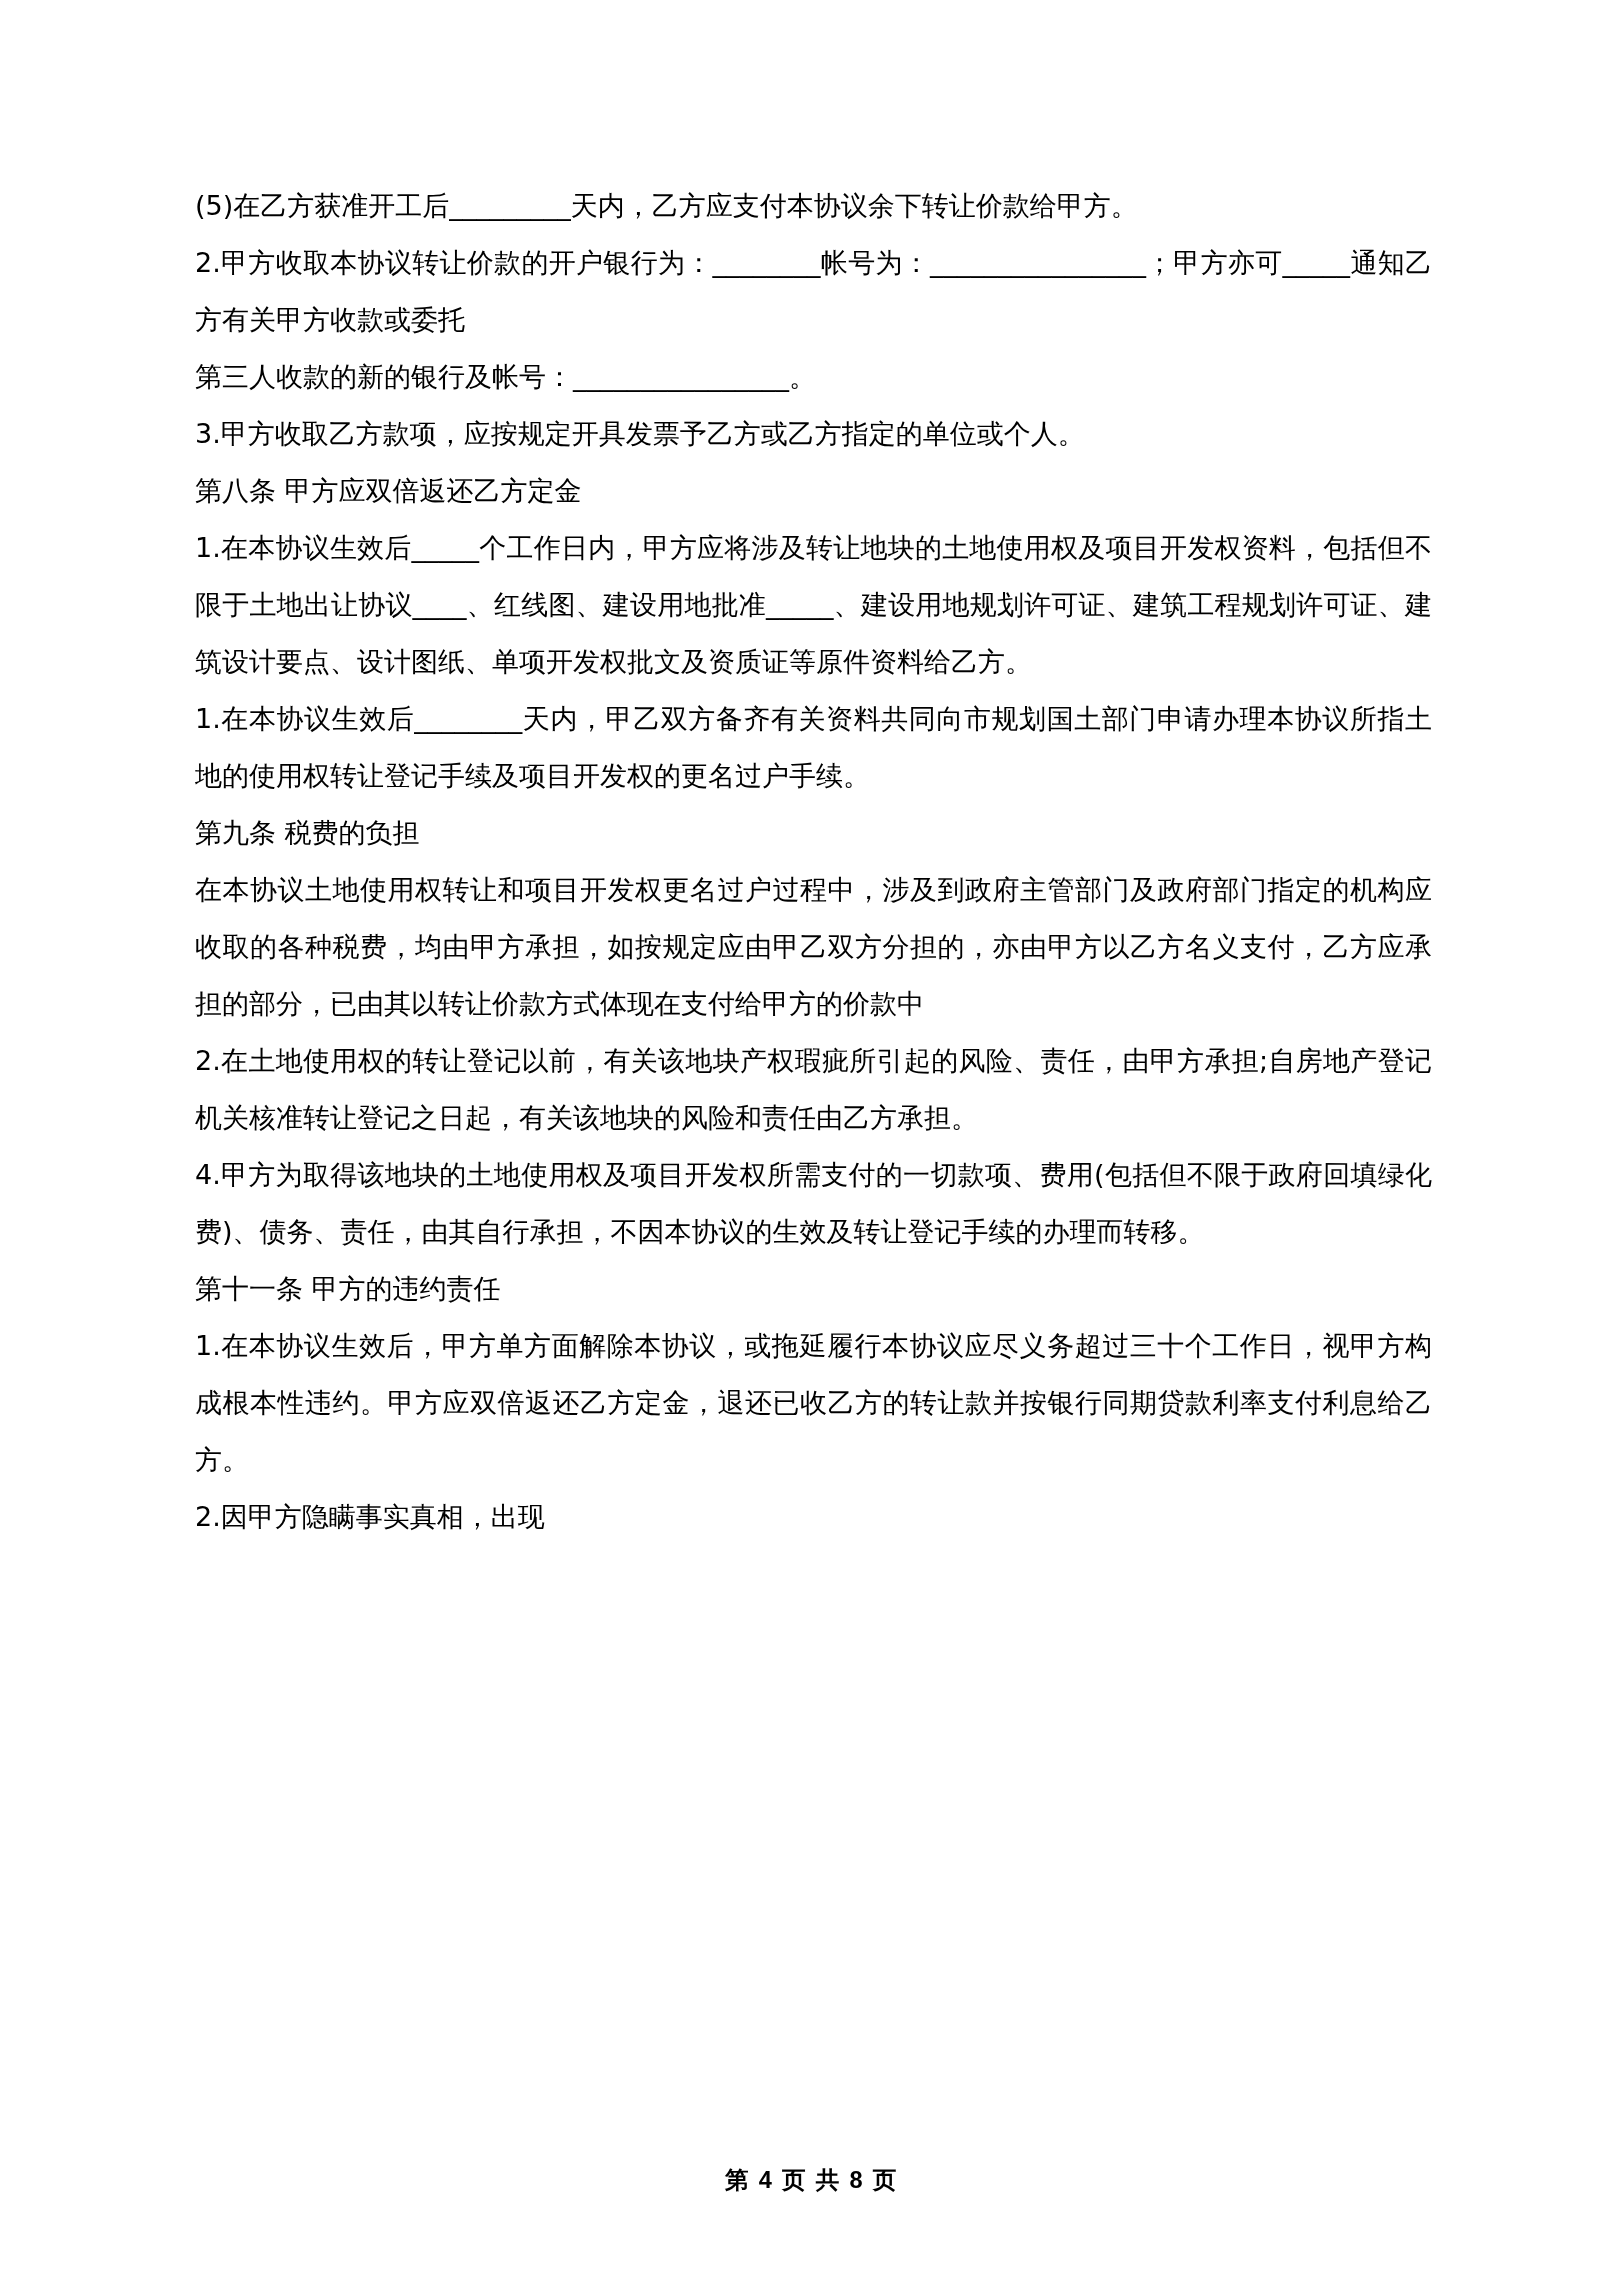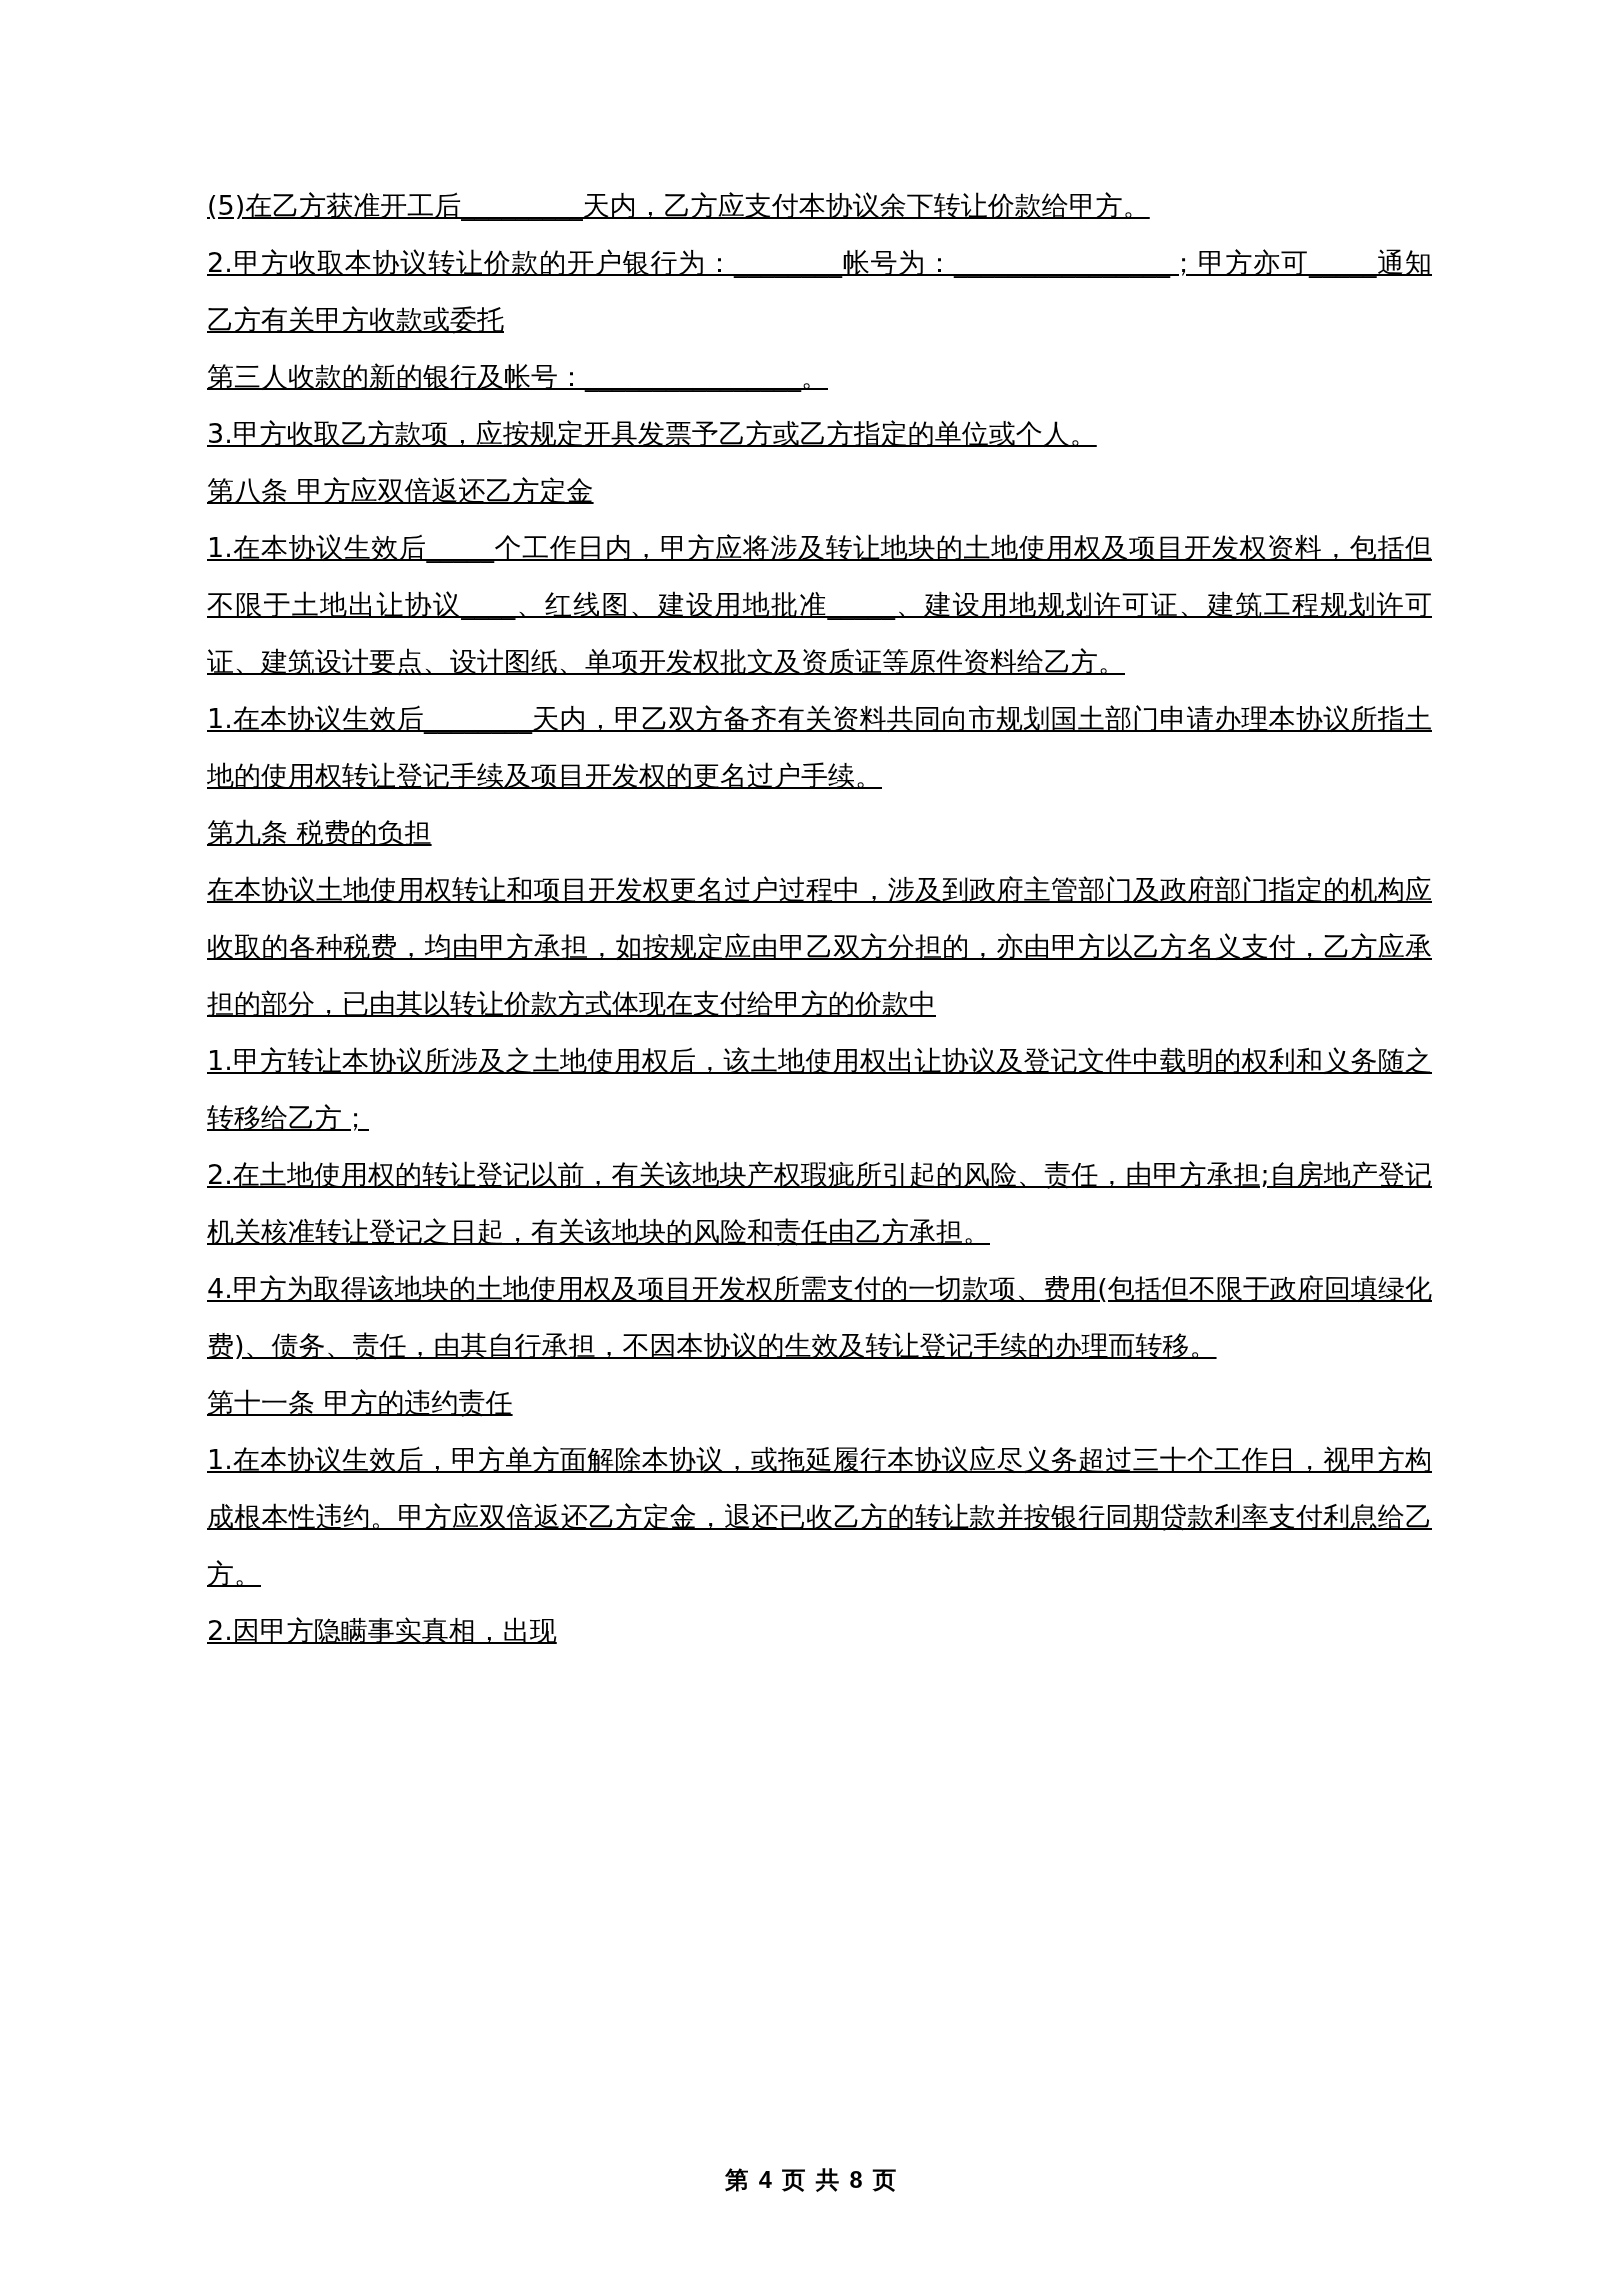--- a/index.html
+++ b/index.html
@@ -19,26 +19,25 @@
     height: 2294px;
     box-sizing: border-box;
     padding: 177px 191px 0 191px;
     background: #ffffff;
   }
   .doc-body {
     font-size: 27px;
     line-height: 57px;
   }
   .para {
-    margin: 0 0 0 16px;
+    margin: 0 0 0 4px;
     text-align: justify;
     text-justify: inter-ideograph;
     white-space: pre-wrap;
     word-break: break-all;
-    text-decoration: underline;
   }
   .footer {
     position: absolute;
     left: 0;
     right: 0;
     bottom: 98px;
     text-align: center;
     font-size: 23.6px;
     font-weight: bold;
     letter-spacing: 1.8px;
@@ -52,21 +51,20 @@
   <div class="doc-body">
     <p class="para">(5)在乙方获准开工后_________天内，乙方应支付本协议余下转让价款给甲方。</p>
     <p class="para">2.甲方收取本协议转让价款的开户银行为：________帐号为：________________；甲方亦可_____通知乙方有关甲方收款或委托</p>
     <p class="para">第三人收款的新的银行及帐号：________________。</p>
     <p class="para">3.甲方收取乙方款项，应按规定开具发票予乙方或乙方指定的单位或个人。</p>
     <p class="para">第八条 甲方应双倍返还乙方定金</p>
     <p class="para">1.在本协议生效后_____个工作日内，甲方应将涉及转让地块的土地使用权及项目开发权资料，包括但不限于土地出让协议____、红线图、建设用地批准_____、建设用地规划许可证、建筑工程规划许可证、建筑设计要点、设计图纸、单项开发权批文及资质证等原件资料给乙方。</p>
     <p class="para">1.在本协议生效后________天内，甲乙双方备齐有关资料共同向市规划国土部门申请办理本协议所指土地的使用权转让登记手续及项目开发权的更名过户手续。</p>
     <p class="para">第九条 税费的负担</p>
     <p class="para">在本协议土地使用权转让和项目开发权更名过户过程中，涉及到政府主管部门及政府部门指定的机构应收取的各种税费，均由甲方承担，如按规定应由甲乙双方分担的，亦由甲方以乙方名义支付，乙方应承担的部分，已由其以转让价款方式体现在支付给甲方的价款中</p>
-    <p class="para">1.甲方转让本协议所涉及之土地使用权后，该土地使用权出让协议及登记文件中载明的权利和义务随之转移给乙方；</p>
     <p class="para">2.在土地使用权的转让登记以前，有关该地块产权瑕疵所引起的风险、责任，由甲方承担;自房地产登记机关核准转让登记之日起，有关该地块的风险和责任由乙方承担。</p>
     <p class="para">4.甲方为取得该地块的土地使用权及项目开发权所需支付的一切款项、费用(包括但不限于政府回填绿化费)、债务、责任，由其自行承担，不因本协议的生效及转让登记手续的办理而转移。</p>
     <p class="para">第十一条 甲方的违约责任</p>
     <p class="para">1.在本协议生效后，甲方单方面解除本协议，或拖延履行本协议应尽义务超过三十个工作日，视甲方构成根本性违约。甲方应双倍返还乙方定金，退还已收乙方的转让款并按银行同期贷款利率支付利息给乙方。</p>
     <p class="para">2.因甲方隐瞒事实真相，出现</p>
   </div>
   <div class="footer">第 4 页 共 8 页</div>
 </div>
 
 

